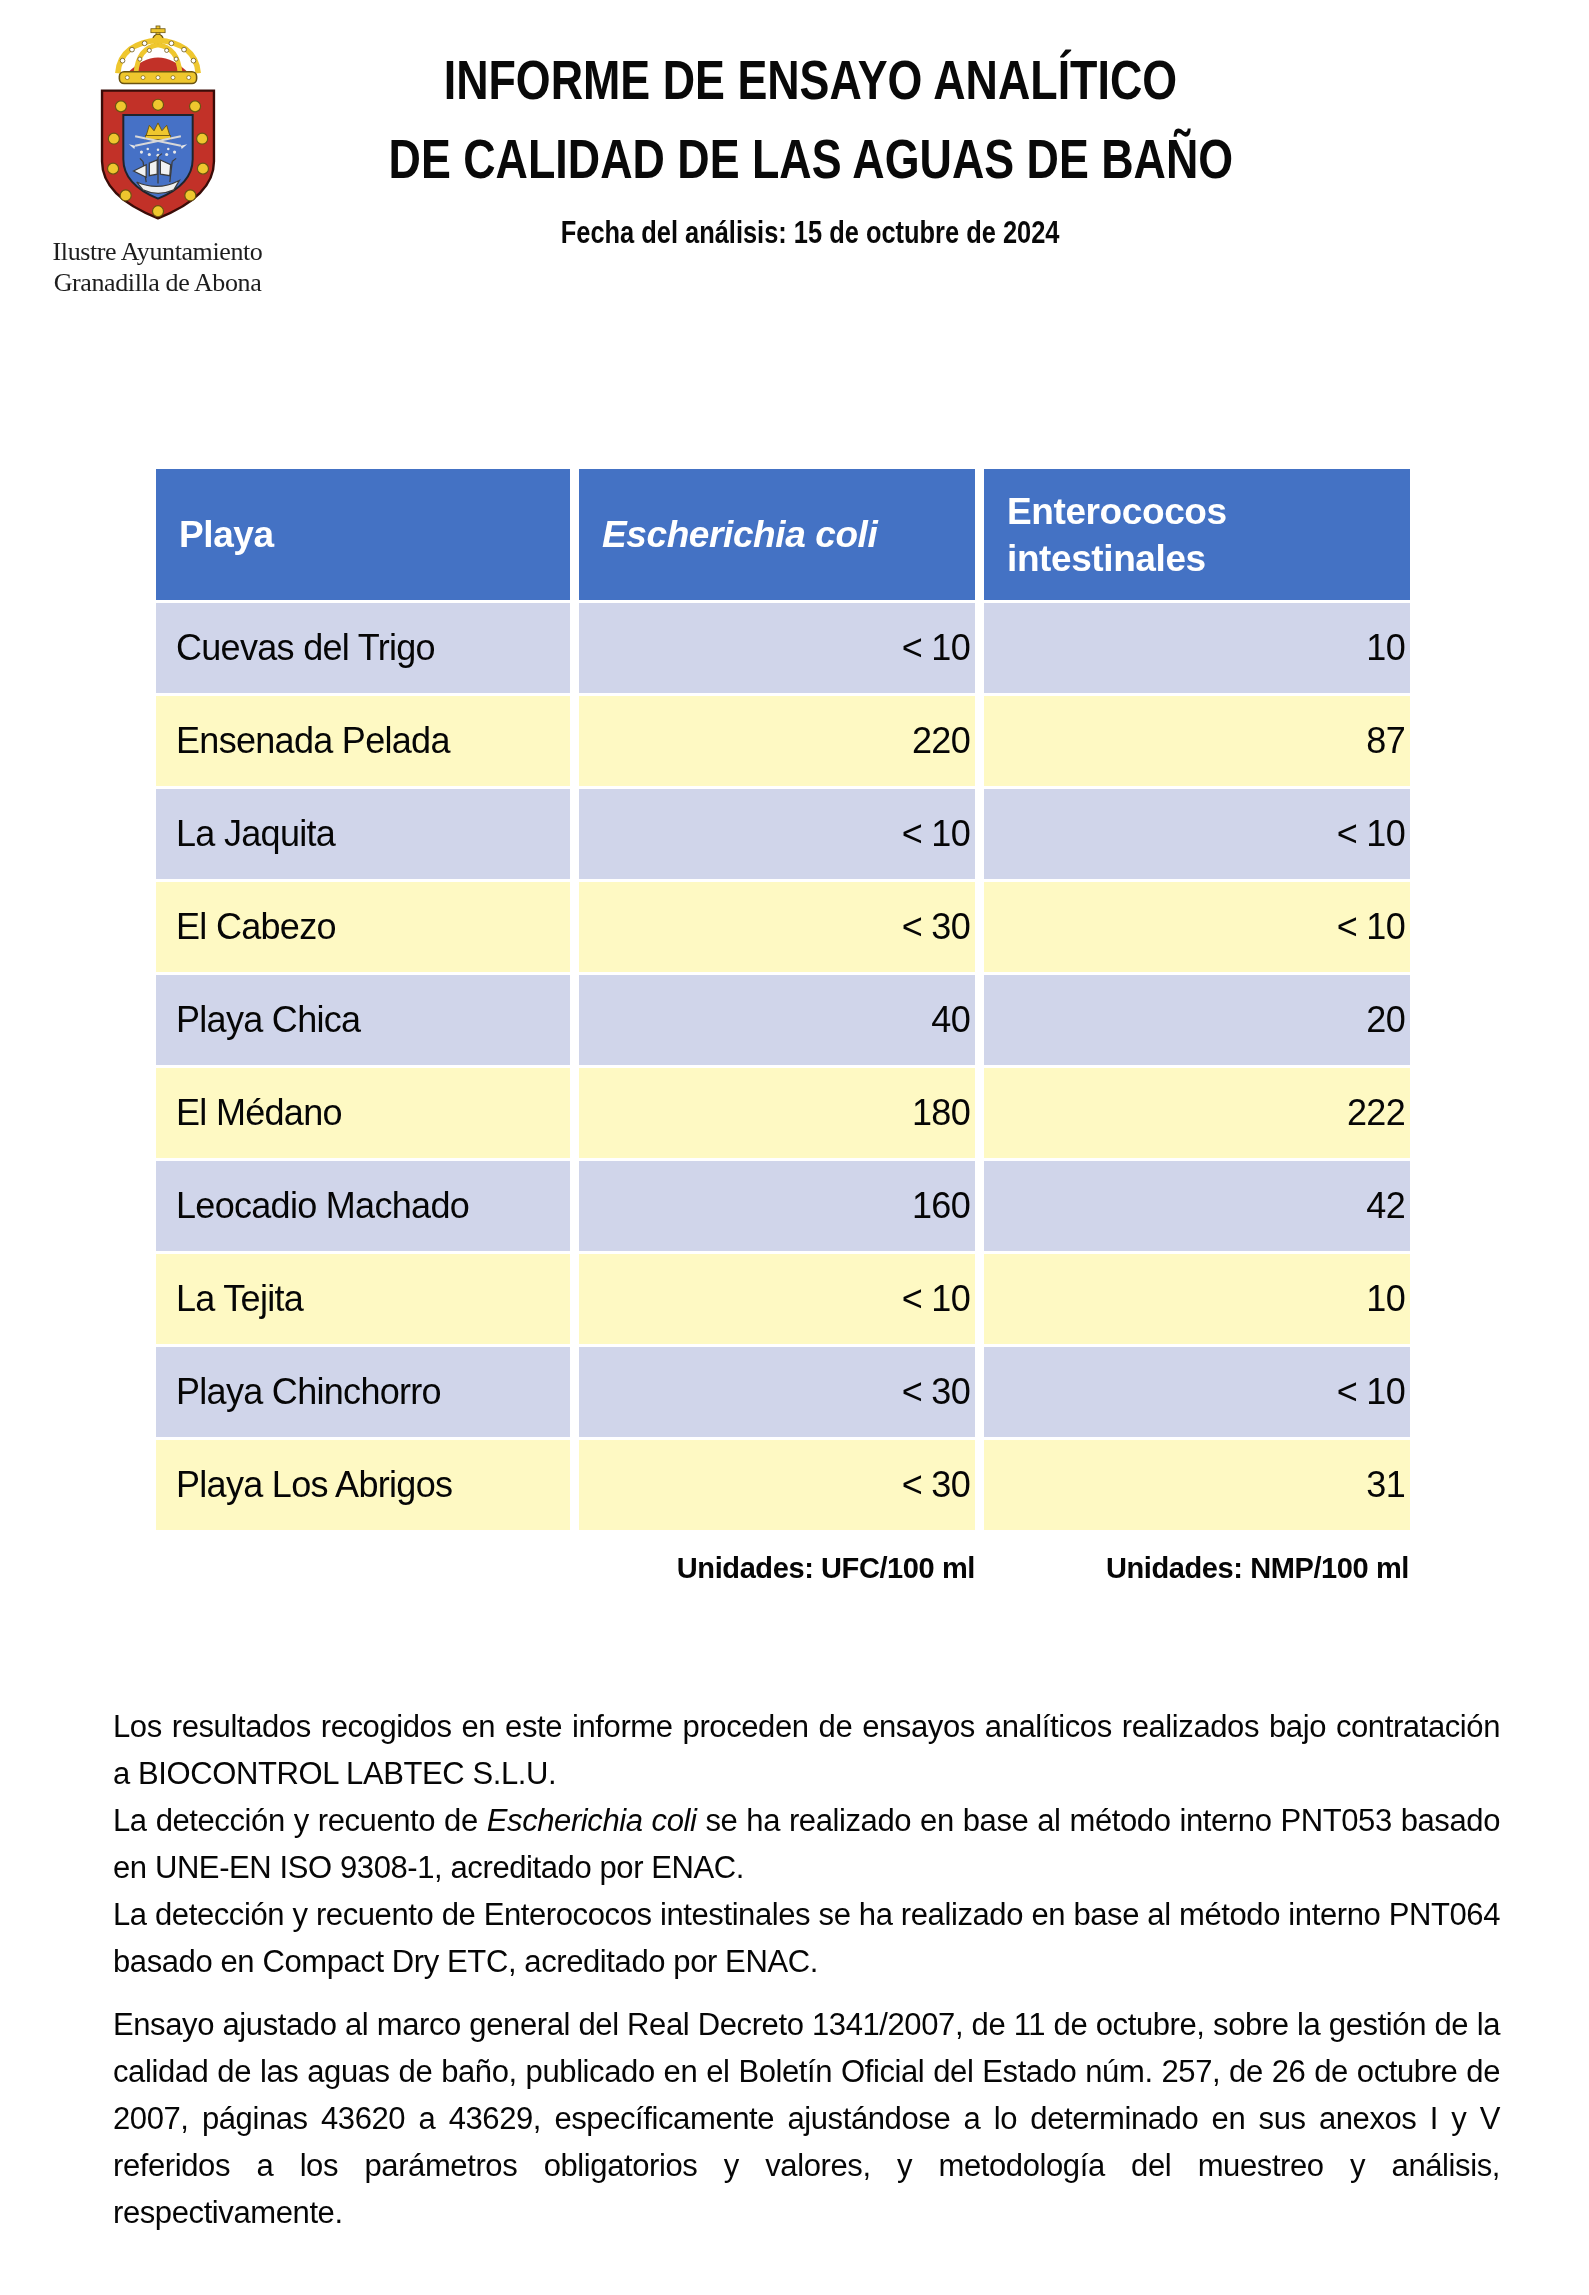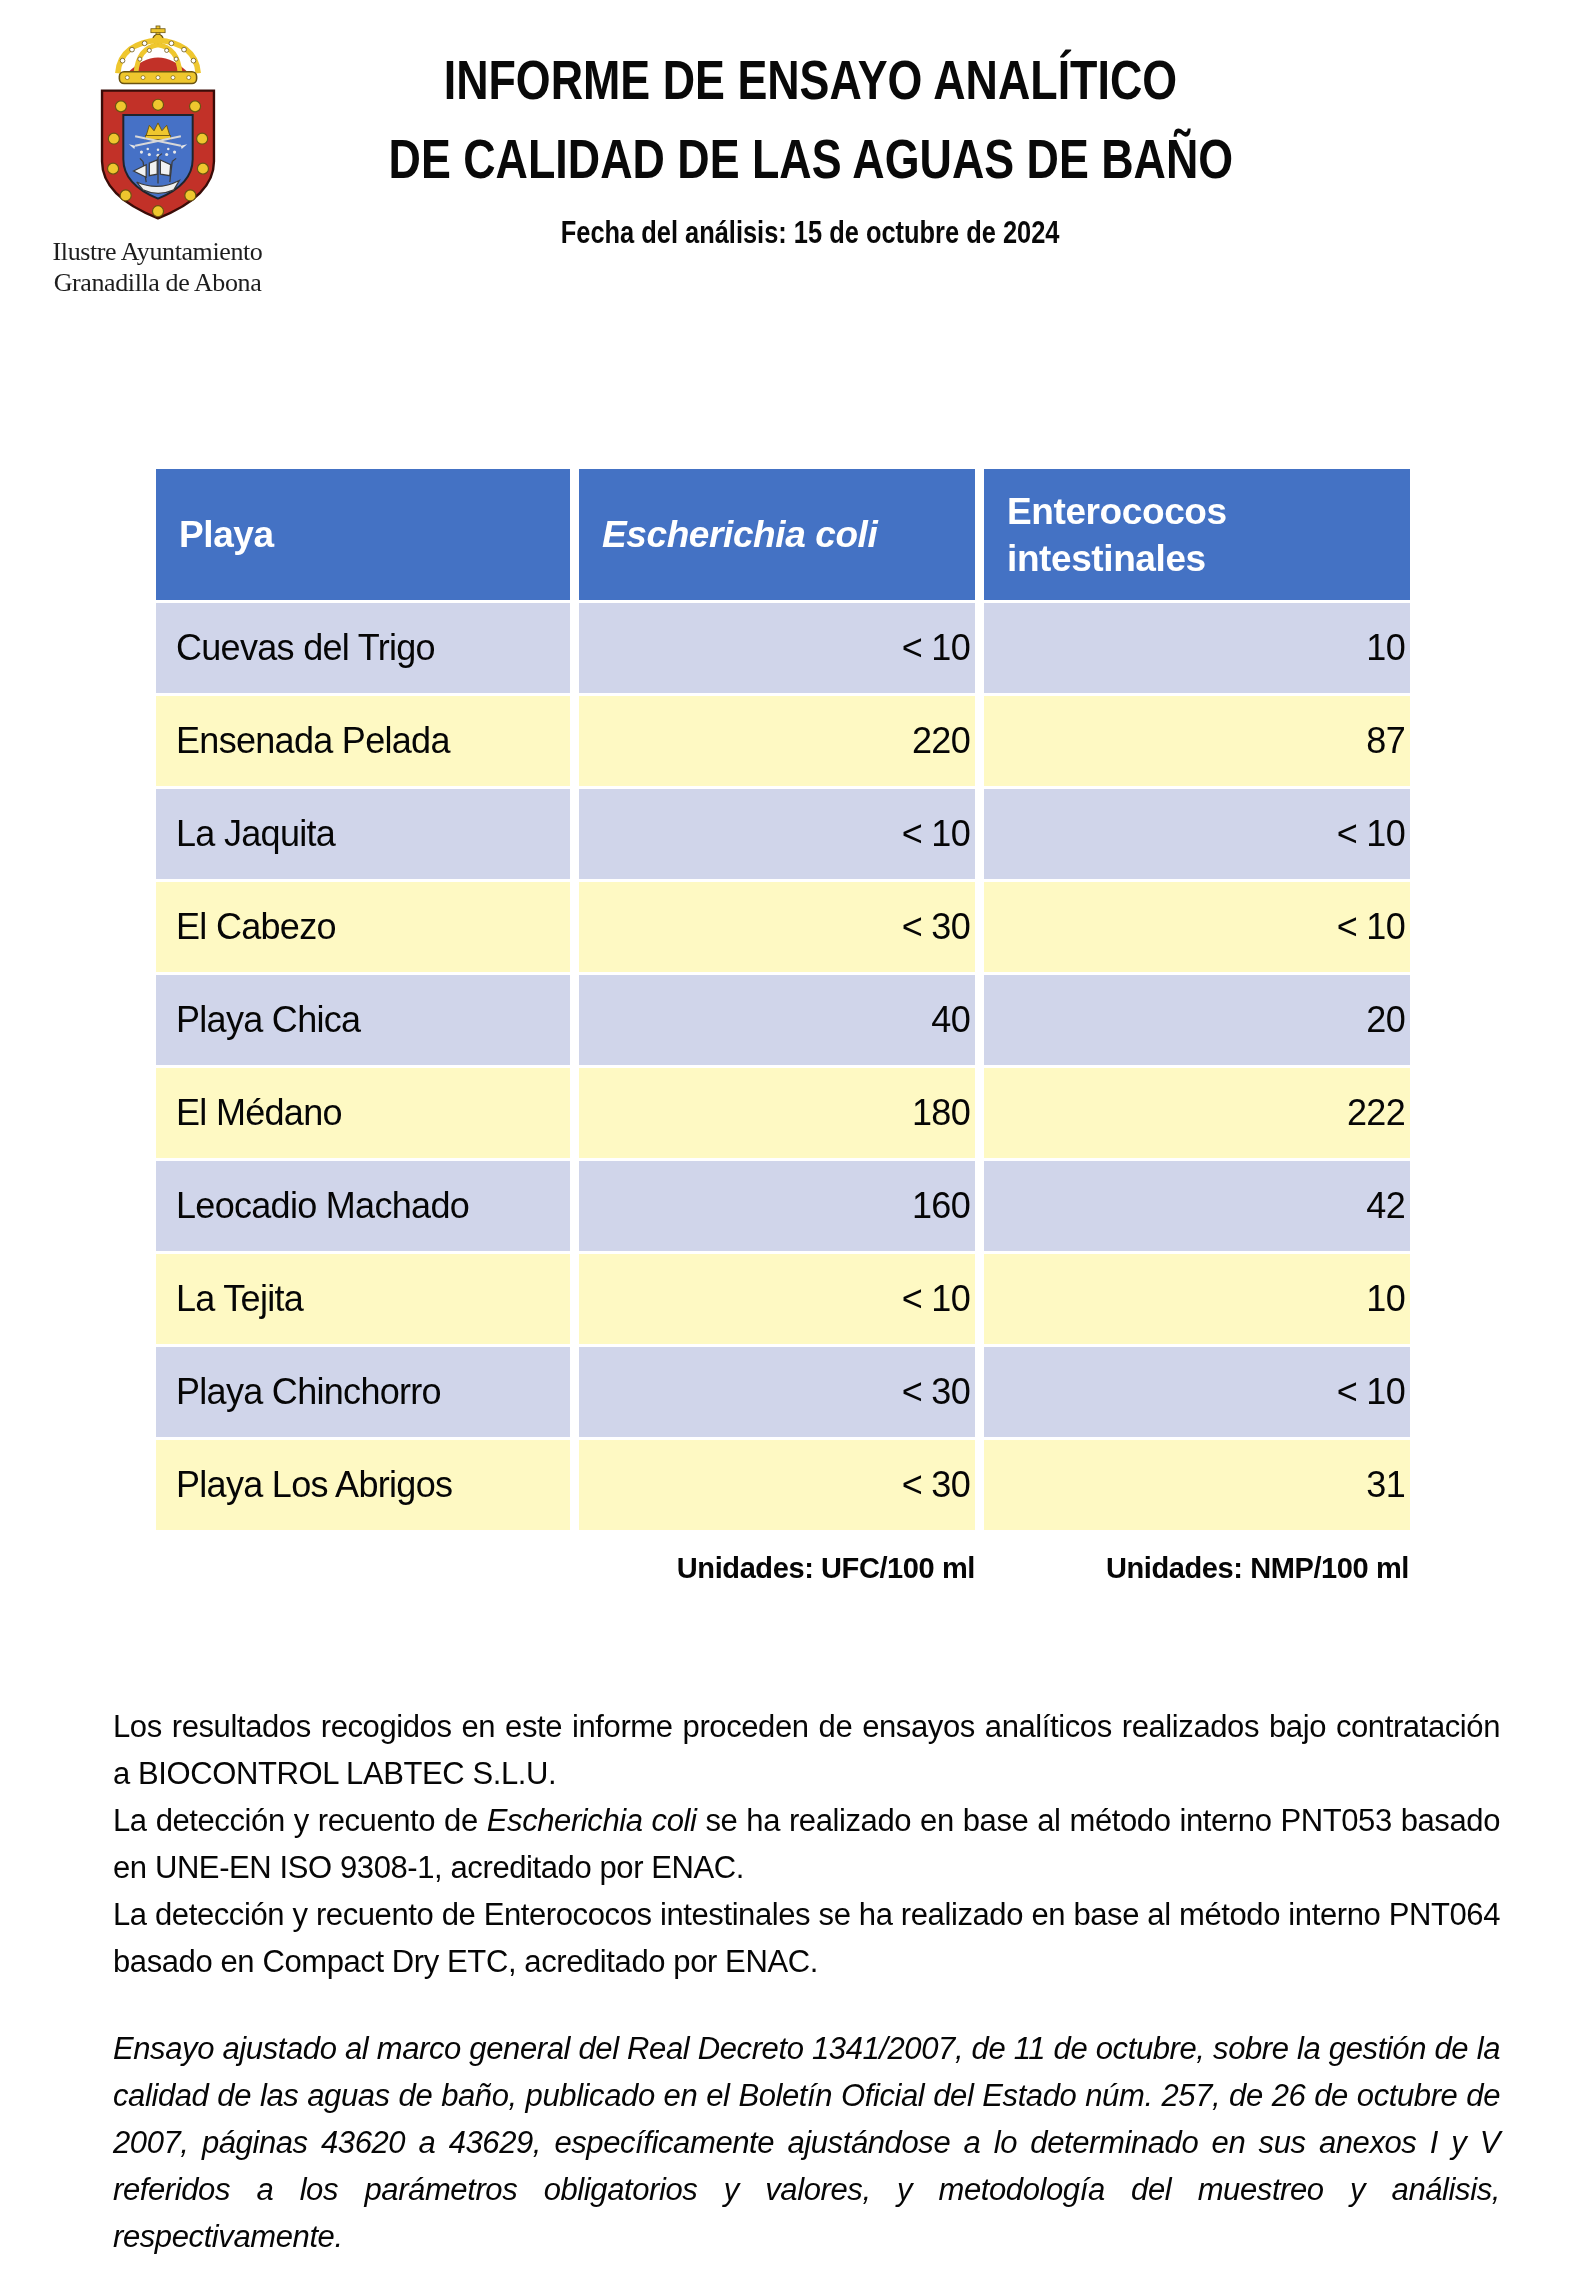--- a/index.html
+++ b/index.html
@@ -59,21 +59,21 @@
   .units.ecoli{left:579px;width:396px;}
   .units.entero{left:983px;width:426px;}
 
   
   .notes{
     position:absolute;left:113px;top:1703px;width:1387px;
     font-size:31px;line-height:47px;letter-spacing:-0.4px;
     text-align:justify;color:#060606;
   }
   .notes p{margin:0;}
-  .notes p.legal{margin-top:40px;font-style:italic;}
+  .notes p.legal{margin-top:16px;}
   .notes .it{font-style:italic;}
 </style>
 </head>
 <body>
 
 <div class="page">
 
   <header class="brand">
     <svg width="134" height="199" viewBox="0 0 170 250" aria-hidden="true">
 

